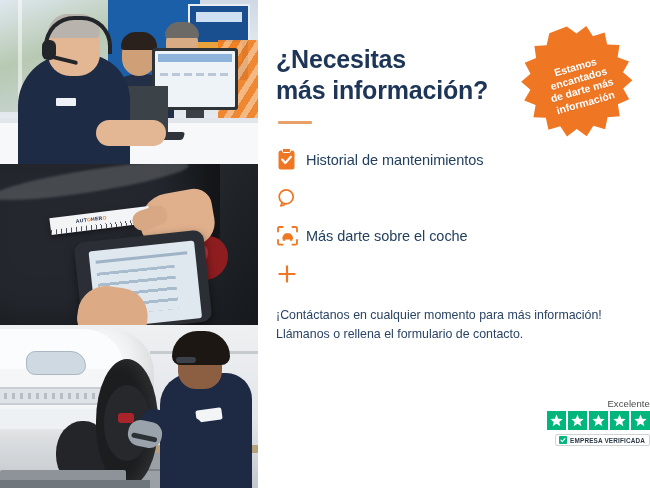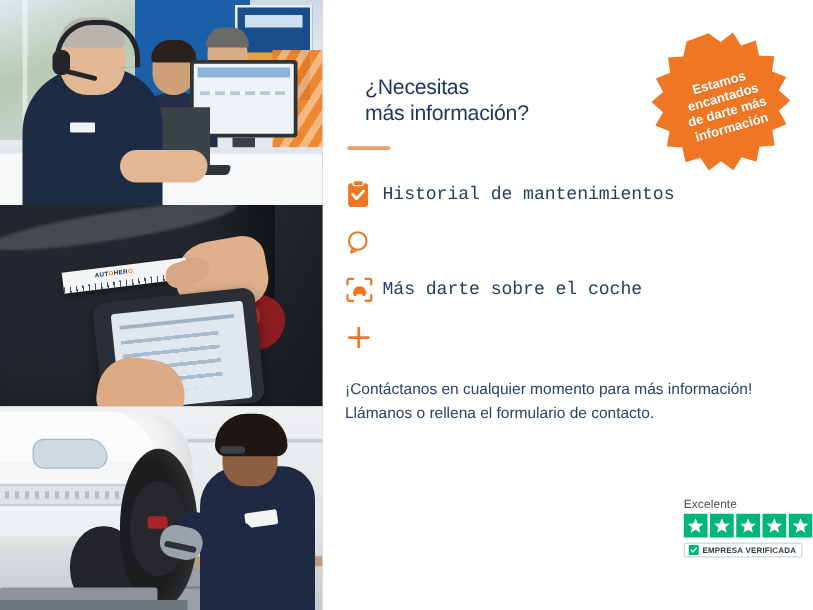--- a/index.html
+++ b/index.html
@@ -108,44 +108,44 @@
   .p3-mhair{position:absolute;left:172px;top:6px;width:58px;height:34px;background:#1d1713;border-radius:29px 29px 10px 10px;}
   .p3-mglass{position:absolute;left:176px;top:32px;width:20px;height:6px;background:#3b4148;border-radius:3px;}
   .p3-mbadge{position:absolute;left:196px;top:84px;width:26px;height:12px;background:#f2f4f6;border-radius:2px;transform:rotate(-8deg);}
   .p3-marm{position:absolute;left:140px;top:88px;width:64px;height:26px;background:#1e2a44;border-radius:14px;transform:rotate(12deg);}
   .p3-glove{position:absolute;left:128px;top:96px;width:34px;height:26px;background:#9aa3ac;border-radius:12px;transform:rotate(12deg);}
   .p3-glove:after{content:"";position:absolute;left:4px;top:14px;width:26px;height:5px;background:#2c3136;border-radius:3px;}
   .p3-tool{position:absolute;left:118px;top:88px;width:16px;height:10px;background:#a8242a;border-radius:3px;}
 
   
   .content{position:relative;flex:1 1 auto;padding:44px 0 0 18px;box-sizing:border-box;}
-  .headline{font-size:17px;line-height:1.22;font-weight:normal;color:#1d3557;letter-spacing:-.2px;margin:16px;}
+  .headline{font-size:25px;line-height:1.22;font-weight:bold;color:#1d3557;letter-spacing:-.2px;margin:0;}
   .rule{width:34px;height:3px;background:#e8a06a;margin:16px 0 20px 2px;border-radius:1px;}
 
-  .features{list-style:none;margin:0;padding:0;font-family:Liberation Mono, monospace;}
+  .features{list-style:none;margin:0;padding:0;}
   .feature{display:flex;align-items:center;height:32px;margin-bottom:6px;}
   .fic{width:30px;flex:0 0 30px;display:flex;align-items:center;justify-content:flex-start;}
   .ftxt{font-size:14.5px;color:#23405f;letter-spacing:-.05px;}
 
   .contact{margin-top:16px;font-size:12.4px;line-height:1.5;color:#2a4465;max-width:348px;}
 
   
   .badge{position:absolute;right:8px;top:22px;width:124px;height:124px;transform:rotate(-13deg);}
   .badge svg{position:absolute;inset:0;}
   .badge-inner{position:absolute;inset:0;display:flex;flex-direction:column;align-items:center;justify-content:center;
     transform:rotate(13deg);}
   .badge-txt{transform:rotate(-16deg);text-align:center;color:#fff;font-weight:bold;font-size:10.5px;line-height:1.16;
     margin-top:2px;text-shadow:0 1px 1px rgba(0,0,0,.07);}
   .headset{margin-top:-2px;}
 
   
   .tp{position:absolute;right:0;bottom:42px;display:flex;align-items:flex-end;gap:8px;}
   .tp-logo{display:flex;align-items:center;gap:3px;padding-bottom:6px;}
   .tp-name{font-size:21px;font-weight:bold;color:#191919;letter-spacing:-.7px;}
-  .tp-right{display:flex;flex-direction:column;align-items:flex-start;}
+  .tp-right{display:flex;flex-direction:column;align-items:flex-end;}
   .tp-excelente{font-size:9.5px;color:#4a4a4a;margin-bottom:2px;letter-spacing:.1px;}
   .stars{display:flex;gap:2px;}
   .star-box{width:19px;height:19px;background:#00b67a;display:flex;align-items:center;justify-content:center;}
   .verified{margin-top:4px;display:flex;align-items:center;gap:3px;border:1px solid #cfd4d8;background:#fff;
     padding:1px 4px 1px 3px;border-radius:2px;}
   .v-check{width:8px;height:8px;background:#00b67a;display:flex;align-items:center;justify-content:center;border-radius:1px;}
   .v-txt{font-size:6.4px;font-weight:bold;color:#2b3a46;letter-spacing:.15px;}
 </style>
 </head>
 <body>

